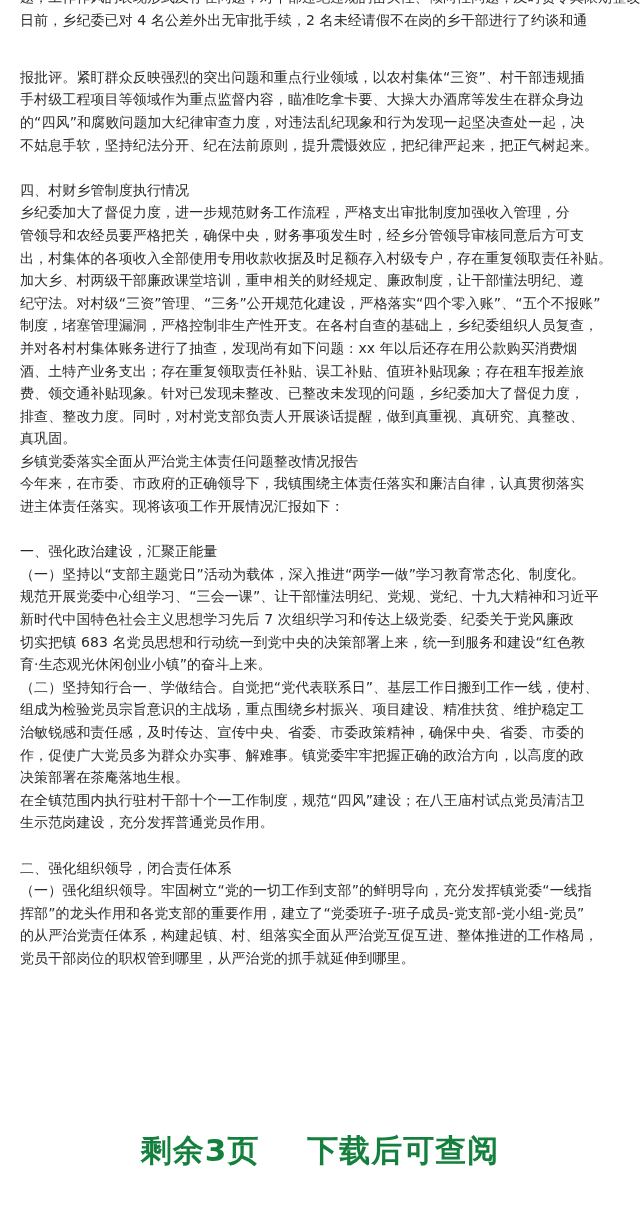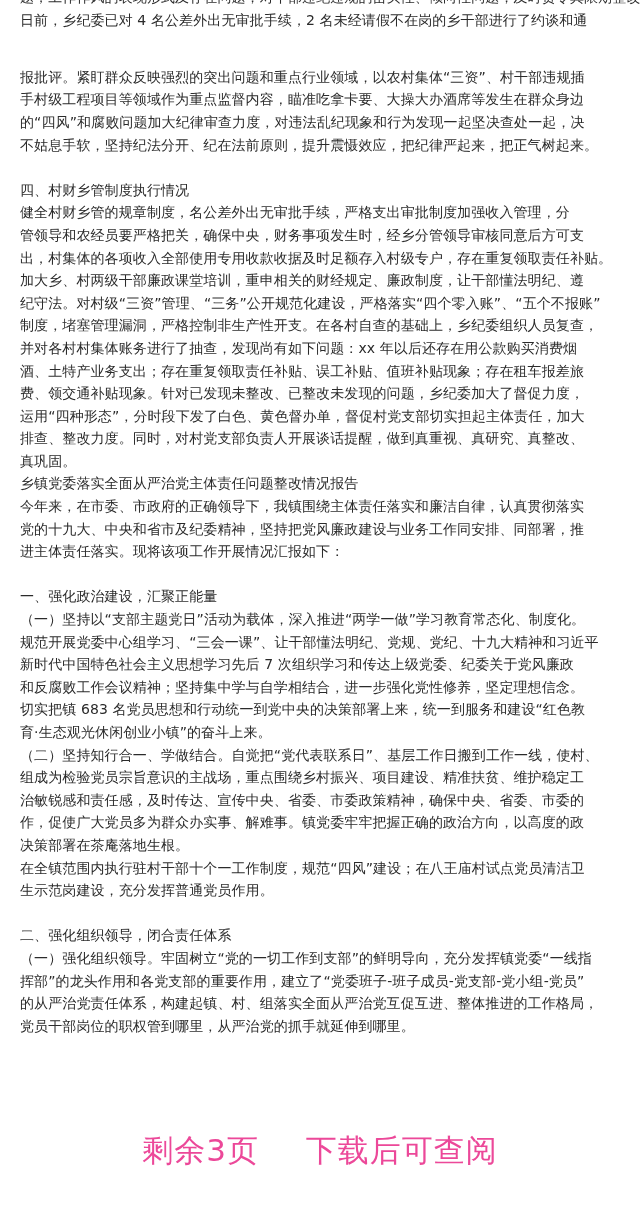--- a/index.html
+++ b/index.html
@@ -2,21 +2,21 @@
 <html><head>
 <meta charset="utf-8">
 <style>
   html, body { margin:0; padding:0; background:#ffffff; }
   body { width:640px; height:1214px; position:relative; overflow:hidden;
          font-family:"DejaVu Sans","Liberation Sans",sans-serif; color:#2b2b2b; }
   .page { position:absolute; left:20px; top:-14px; width:604px; }
   .line { font-size:14px; line-height:22.6px; height:22.6px; white-space:nowrap; letter-spacing:0.1px; }
   .gap { height:22.6px; }
   .watermark { position:absolute; left:0; width:640px; top:1130px; text-align:center;
-               font-size:31px; font-weight:normal; color:#ec4899; letter-spacing:1px; }
+               font-size:31px; font-weight:bold; color:#15803d; letter-spacing:1px; }
   .watermark span { margin:0 18px; }
 </style>
 </head>
 <body>
 
 <div class="page">
   <div>
     <div class="line">题，工作作风的表现形式及存在问题，对干部违纪违规的苗头性、倾向性问题，及时责令其限期整改。</div>
     <div class="line">日前，乡纪委已对 4 名公差外出无审批手续，2 名未经请假不在岗的乡干部进行了约谈和通</div>
   </div>
@@ -26,48 +26,45 @@
   <div>
     <div class="line">报批评。紧盯群众反映强烈的突出问题和重点行业领域，以农村集体“三资”、村干部违规插</div>
     <div class="line">手村级工程项目等领域作为重点监督内容，瞄准吃拿卡要、大操大办酒席等发生在群众身边</div>
     <div class="line">的“四风”和腐败问题加大纪律审查力度，对违法乱纪现象和行为发现一起坚决查处一起，决</div>
     <div class="line">不姑息手软，坚持纪法分开、纪在法前原则，提升震慑效应，把纪律严起来，把正气树起来。</div>
   </div>
   <div class="gap"></div>
 
   <div class="line">四、村财乡管制度执行情况</div>
   <div>
-    <div class="line">健全村财乡管的规章制度，名公差外出无审批手续，严格支出审批制度加强收入管理，分</div>
+    <div class="line">乡纪委加大了督促力度，进一步规范财务工作流程，严格支出审批制度加强收入管理，分</div>
     <div class="line">管领导和农经员要严格把关，确保中央，财务事项发生时，经乡分管领导审核同意后方可支</div>
     <div class="line">出，村集体的各项收入全部使用专用收款收据及时足额存入村级专户，存在重复领取责任补贴。</div>
     <div class="line">加大乡、村两级干部廉政课堂培训，重申相关的财经规定、廉政制度，让干部懂法明纪、遵</div>
     <div class="line">纪守法。对村级“三资”管理、“三务”公开规范化建设，严格落实“四个零入账”、“五个不报账”</div>
     <div class="line">制度，堵塞管理漏洞，严格控制非生产性开支。在各村自查的基础上，乡纪委组织人员复查，</div>
     <div class="line">并对各村村集体账务进行了抽查，发现尚有如下问题：xx 年以后还存在用公款购买消费烟</div>
     <div class="line">酒、土特产业务支出；存在重复领取责任补贴、误工补贴、值班补贴现象；存在租车报差旅</div>
     <div class="line">费、领交通补贴现象。针对已发现未整改、已整改未发现的问题，乡纪委加大了督促力度，</div>
-    <div class="line">运用“四种形态”，分时段下发了白色、黄色督办单，督促村党支部切实担起主体责任，加大</div>
     <div class="line">排查、整改力度。同时，对村党支部负责人开展谈话提醒，做到真重视、真研究、真整改、</div>
     <div class="line">真巩固。</div>
   </div>
 
   <div class="line">乡镇党委落实全面从严治党主体责任问题整改情况报告</div>
   <div>
     <div class="line">今年来，在市委、市政府的正确领导下，我镇围绕主体责任落实和廉洁自律，认真贯彻落实</div>
-    <div class="line">党的十九大、中央和省市及纪委精神，坚持把党风廉政建设与业务工作同安排、同部署，推</div>
     <div class="line">进主体责任落实。现将该项工作开展情况汇报如下：</div>
   </div>
   <div class="gap"></div>
 
   <div class="line">一、强化政治建设，汇聚正能量</div>
   <div>
     <div class="line">（一）坚持以“支部主题党日”活动为载体，深入推进“两学一做”学习教育常态化、制度化。</div>
     <div class="line">规范开展党委中心组学习、“三会一课”、让干部懂法明纪、党规、党纪、十九大精神和习近平</div>
     <div class="line">新时代中国特色社会主义思想学习先后 7 次组织学习和传达上级党委、纪委关于党风廉政</div>
-    <div class="line">和反腐败工作会议精神；坚持集中学与自学相结合，进一步强化党性修养，坚定理想信念。</div>
     <div class="line">切实把镇 683 名党员思想和行动统一到党中央的决策部署上来，统一到服务和建设“红色教</div>
     <div class="line">育·生态观光休闲创业小镇”的奋斗上来。</div>
     <div class="line">（二）坚持知行合一、学做结合。自觉把“党代表联系日”、基层工作日搬到工作一线，使村、</div>
     <div class="line">组成为检验党员宗旨意识的主战场，重点围绕乡村振兴、项目建设、精准扶贫、维护稳定工</div>
     <div class="line">治敏锐感和责任感，及时传达、宣传中央、省委、市委政策精神，确保中央、省委、市委的</div>
     <div class="line">作，促使广大党员多为群众办实事、解难事。镇党委牢牢把握正确的政治方向，以高度的政</div>
     <div class="line">决策部署在茶庵落地生根。</div>
     <div class="line">在全镇范围内执行驻村干部十个一工作制度，规范“四风”建设；在八王庙村试点党员清洁卫</div>
     <div class="line">生示范岗建设，充分发挥普通党员作用。</div>
   </div>

